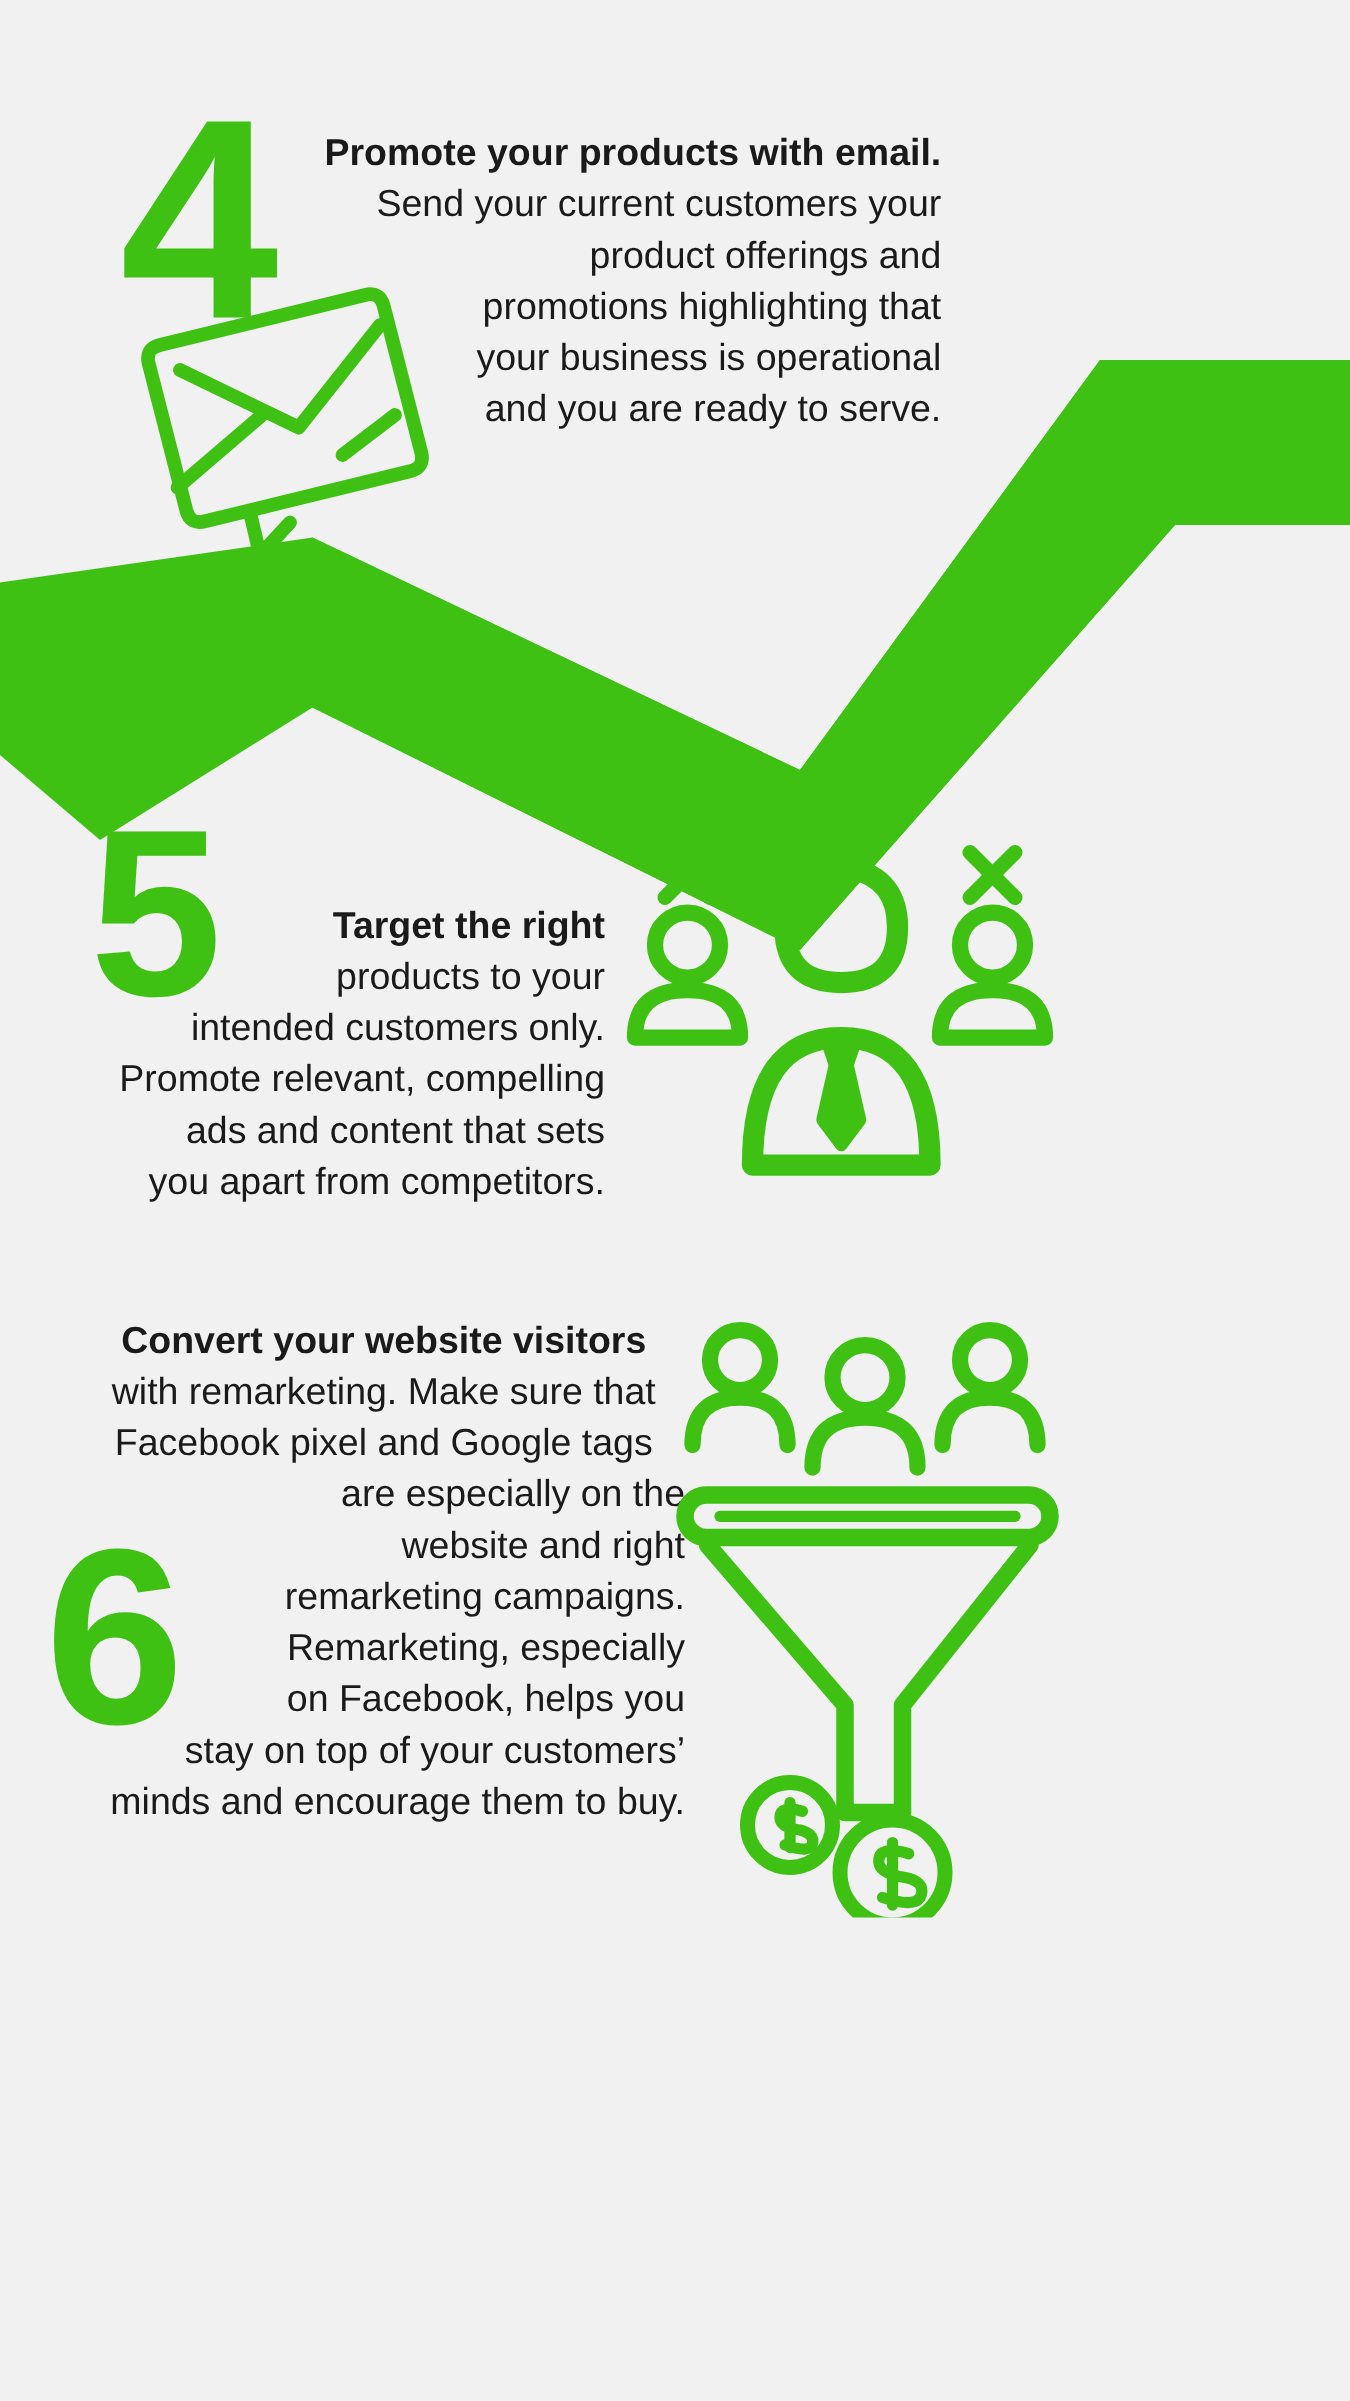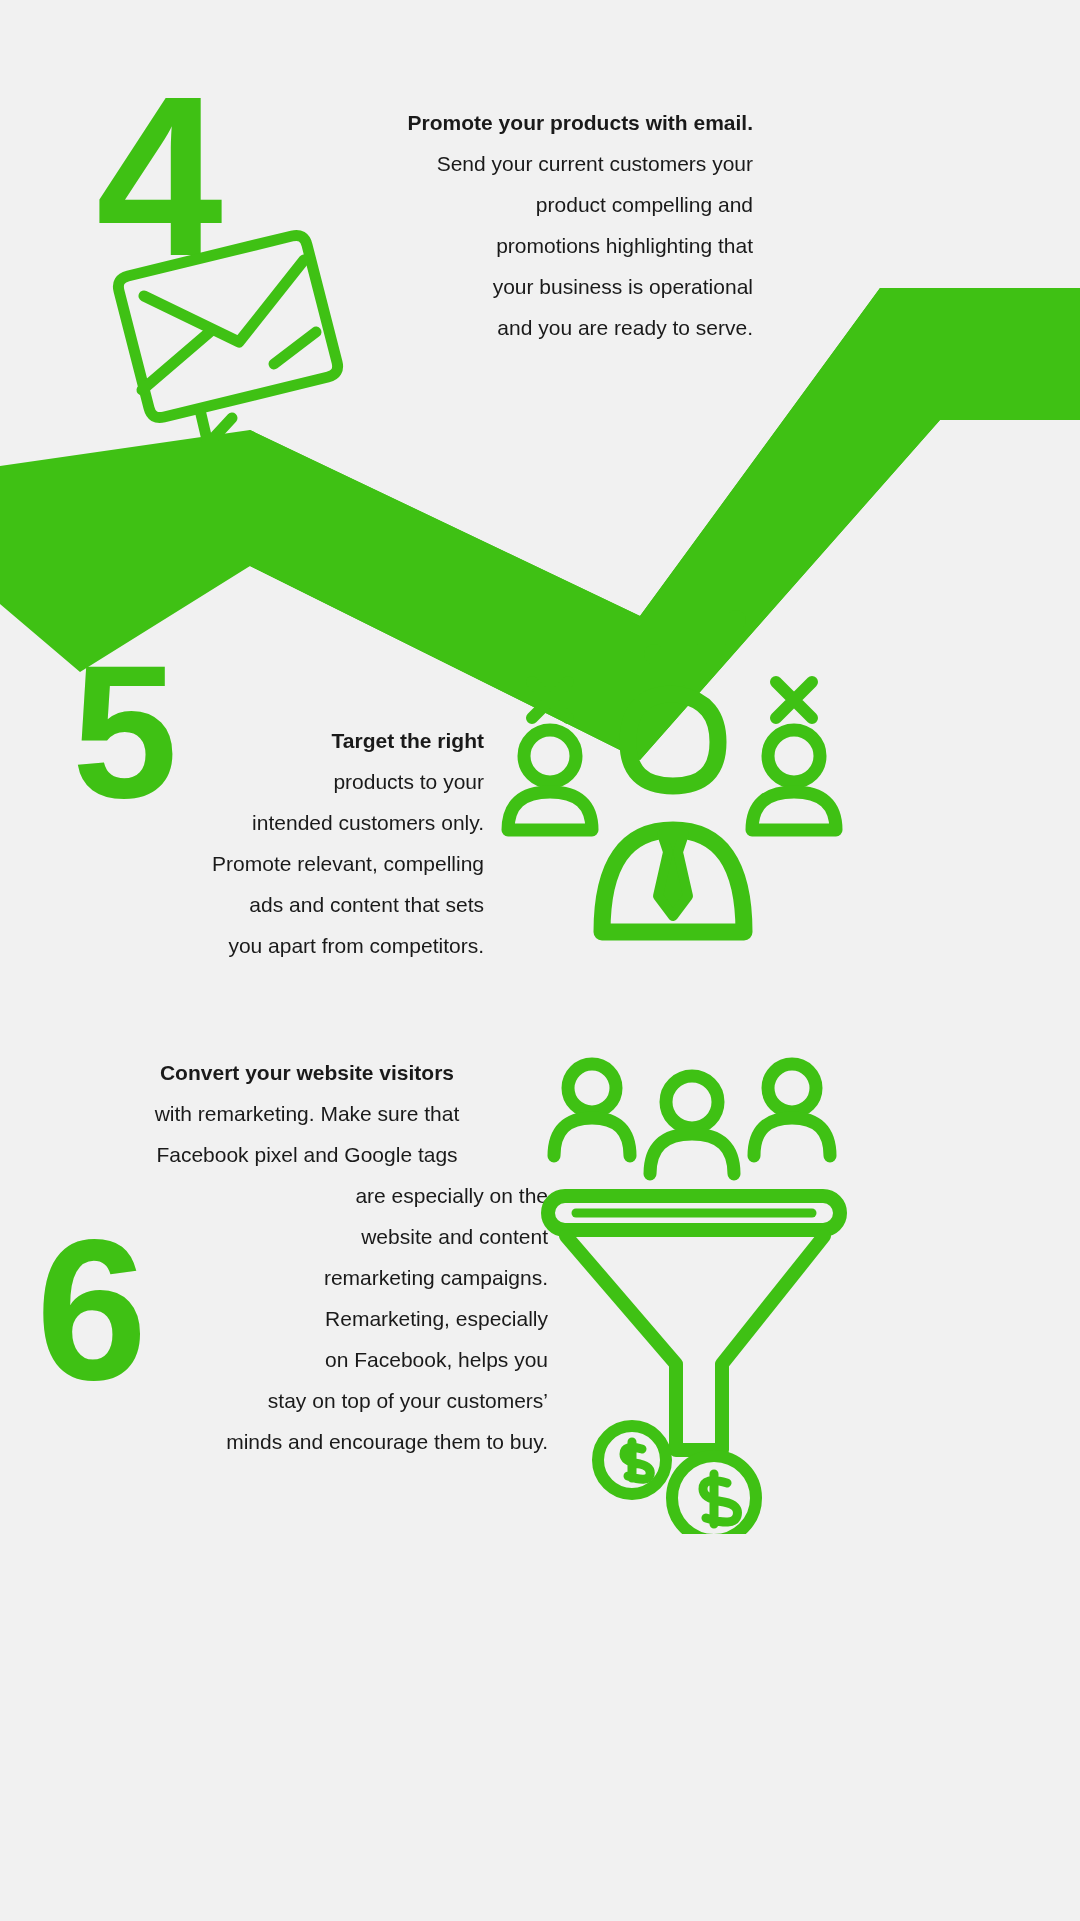--- a/index.html
+++ b/index.html
@@ -34,21 +34,21 @@
     letter-spacing: -0.02em;
   }
   #numeral-4 { left: 96px;  top: 62px;   font-size: 228px; }
   #numeral-5 { left: 72px;  top: 636px;  font-size: 190px; }
   #numeral-6 { left: 36px;  top: 1210px; font-size: 200px; }
 
   
   .textblock {
     position: absolute;
     color: #1a1a1a;
-    font-size: 21px;
+    font-size: 30px;
     line-height: 41px;
     font-weight: 400;
   }
   .textblock b, .textblock .lead {
     font-weight: 700;
   }
 
   #block-4 {
     left: 248px;
     top: 102px;
@@ -88,21 +88,21 @@
   <svg class="svg-layer" width="1080" height="1921" viewBox="0 0 1080 1921" aria-hidden="true">
     <polygon fill="#3fc114" points="0,466 0,604 80,540 250,430 640,616 880,288 1080,288 1080,420 940,420 640,760 250,566 0,604"></polygon>
     <polygon fill="#3fc114" points="0,466 250,430 640,616 880,288 1080,288 1080,420 940,420 640,760 250,566 80,672 0,604"></polygon>
   </svg>
 
   <div class="numeral" id="numeral-4">4</div>
 
   <div class="textblock" id="block-4">
     <span class="tl right"><b>Promote your products with email.</b></span>
     <span class="tl right">Send your current customers your</span>
-    <span class="tl right">product compelling and</span>
+    <span class="tl right">product offerings and</span>
     <span class="tl right">promotions highlighting that</span>
     <span class="tl right">your business is operational</span>
     <span class="tl right">and you are ready to serve.</span>
   </div>
 
   <div class="icon-wrap" id="icon-email">
     <svg width="248" height="230" viewBox="0 0 248 230" aria-hidden="true">
       <g fill="none" stroke="#3fc114" stroke-width="11" stroke-linecap="round" stroke-linejoin="round">
 
         <path d="M24 64 L188 24 Q200 21 203 33 L233 150 Q236 162 224 165 L60 205 Q48 208 45 196 L15 79 Q12 67 24 64 Z"></path>
@@ -152,21 +152,21 @@
     </svg>
   </div>
 
   <div class="numeral" id="numeral-6">6</div>
 
   <div class="textblock" id="block-6">
     <span class="tl left"><b>Convert your website visitors</b></span>
     <span class="tl left"><span>with remarketing. Make sure that</span></span>
     <span class="tl left">Facebook pixel and Google tags</span>
     <span class="tl right">are especially on the</span>
-    <span class="tl right">website and content</span>
+    <span class="tl right">website and right</span>
     <span class="tl right">remarketing campaigns.</span>
     <span class="tl right">Remarketing, especially</span>
     <span class="tl right">on Facebook, helps you</span>
     <span class="tl right">stay on top of your customers’</span>
     <span class="tl right">minds and encourage them to buy.</span>
   </div>
 
   <div class="icon-wrap" id="icon-funnel">
     <svg width="316" height="488" viewBox="0 0 316 488" aria-hidden="true">
       <g fill="none" stroke="#3fc114" stroke-width="13" stroke-linecap="round" stroke-linejoin="round">

